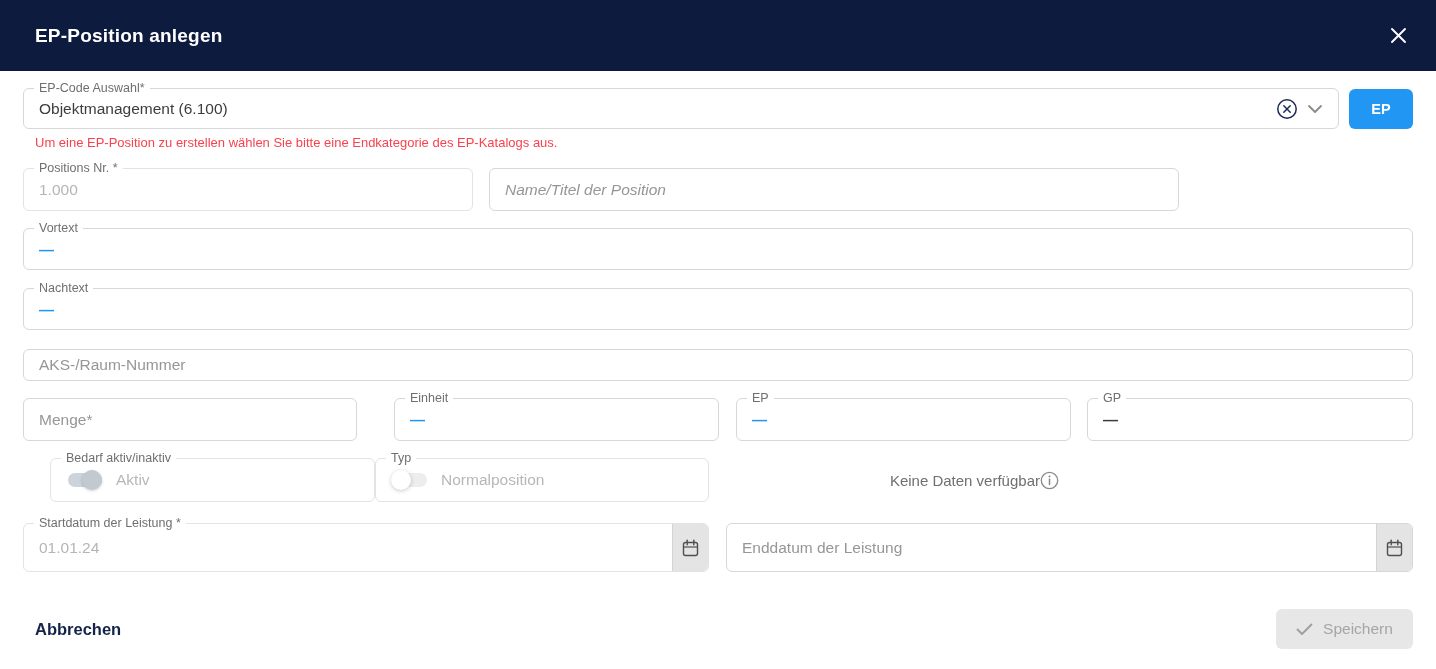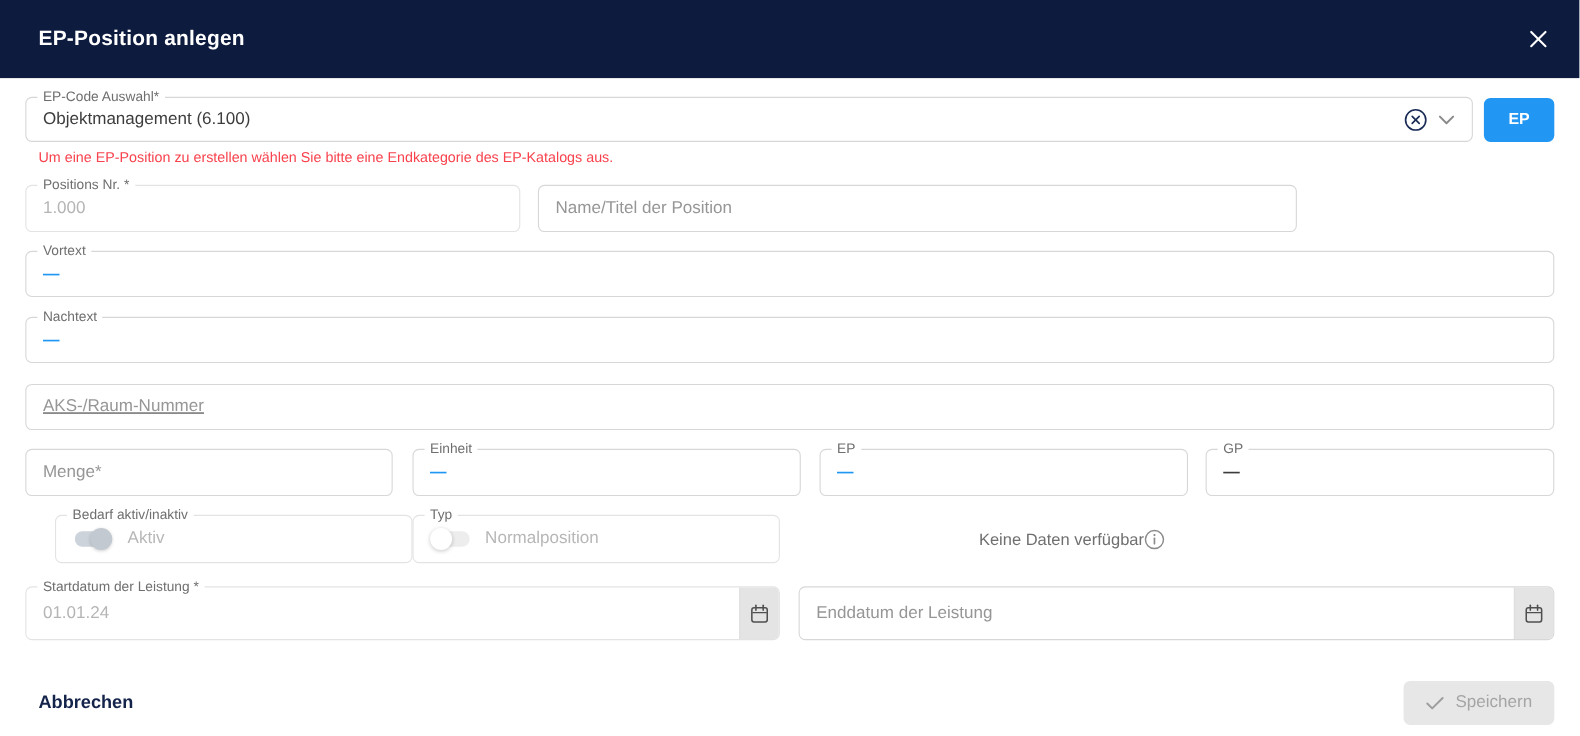--- a/index.html
+++ b/index.html
@@ -82,31 +82,31 @@
   .error-text {
     margin: 7px 0 0 12px;
     font-size: 13px;
     color: #f8424d;
     line-height: 14px;
   }
 
   
   .pos-row { margin-top: 18px; height: 43px; align-items: center; }
   .f-positions { width: 450px; height: 43px; }
-  .f-name { width: 690px; height: 43px; margin-left: 16px; }
+  .f-name { width: 690px; height: 43px; margin-left: 16px; font-style: italic; }
   .f-kurz { flex: 1; height: 43px; margin-left: 15px; }
 
   .f-vortext  { margin-top: 17px; height: 42px; }
   .f-nachtext { margin-top: 18px; height: 42px; }
-  .f-aks      { margin-top: 19px; height: 42px; text-decoration: underline; }
+  .f-aks      { margin-top: 19px; height: 32px; }
 
   
   .menge-row { margin-top: 17px; height: 43px; }
   .f-menge   { width: 334px; height: 43px; }
-  .f-einheit { width: 353px; height: 43px; margin-left: 18px; }
+  .f-einheit { width: 325px; height: 43px; margin-left: 37px; }
   .f-ep      { width: 335px; height: 43px; margin-left: 17px; }
   .f-gp      { flex: 1; height: 43px; margin-left: 16px; }
 
   
   .typ-row { margin-top: 17px; height: 44px; }
   .f-typ    { width: 334px; height: 44px; }
   .f-bedarf { width: 325px; height: 44px; margin-left: 27px; }
   .nodata {
     width: 335px; margin-left: 17px;
     display: flex; align-items: center; justify-content: flex-end;

